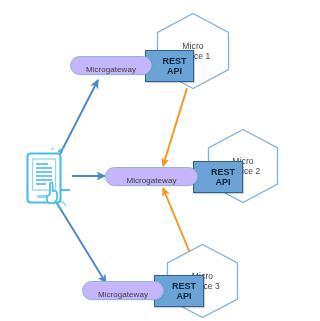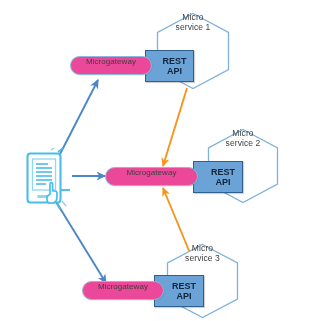--- a/index.html
+++ b/index.html
@@ -35,21 +35,21 @@
   }
   .hex-label {
     position: absolute;
     left: 0;
     top: 0;
     width: 100%;
     height: 100%;
     display: flex;
     flex-direction: column;
     align-items: center;
-    justify-content: flex-start;
+    justify-content: center;
     color: #3d3d3d;
     font-size: 8.5px;
     line-height: 10px;
     text-align: center;
     letter-spacing: 0.1px;
     pointer-events: none;
   }
   .hex-label span { display: block; white-space: nowrap; }
 
   
@@ -67,26 +67,26 @@
     font-size: 9px;
     line-height: 10px;
     text-align: center;
     box-shadow: 1px 1px 1px rgba(0,0,0,0.18);
   }
   .rest-box span { display: block; margin-left: 10px; }
 
   
   .pill {
     position: absolute;
-    background: #ec4899;
+    background: #c4b5fd;
     border: 1px solid #8fb8dd;
     border-radius: 999px;
     box-sizing: border-box;
     display: flex;
-    align-items: flex-start;
+    align-items: flex-end;
     justify-content: center;
     color: #3d3d3d;
     font-size: 8px;
     letter-spacing: 0.05px;
     white-space: nowrap;
     box-shadow: 0.5px 0.5px 1px rgba(0,0,0,0.10);
   }
 
   
   .client-icon {

